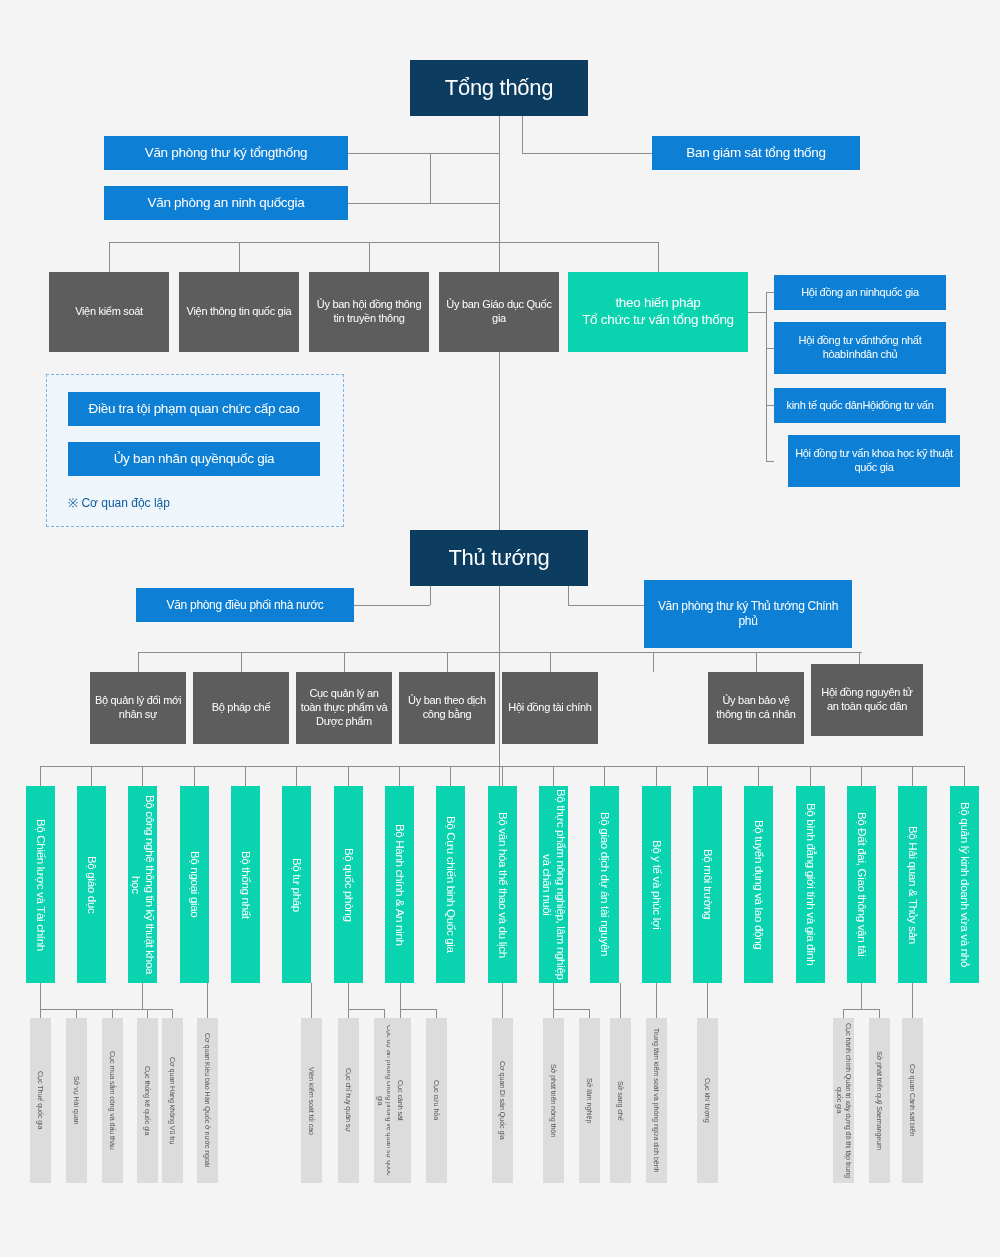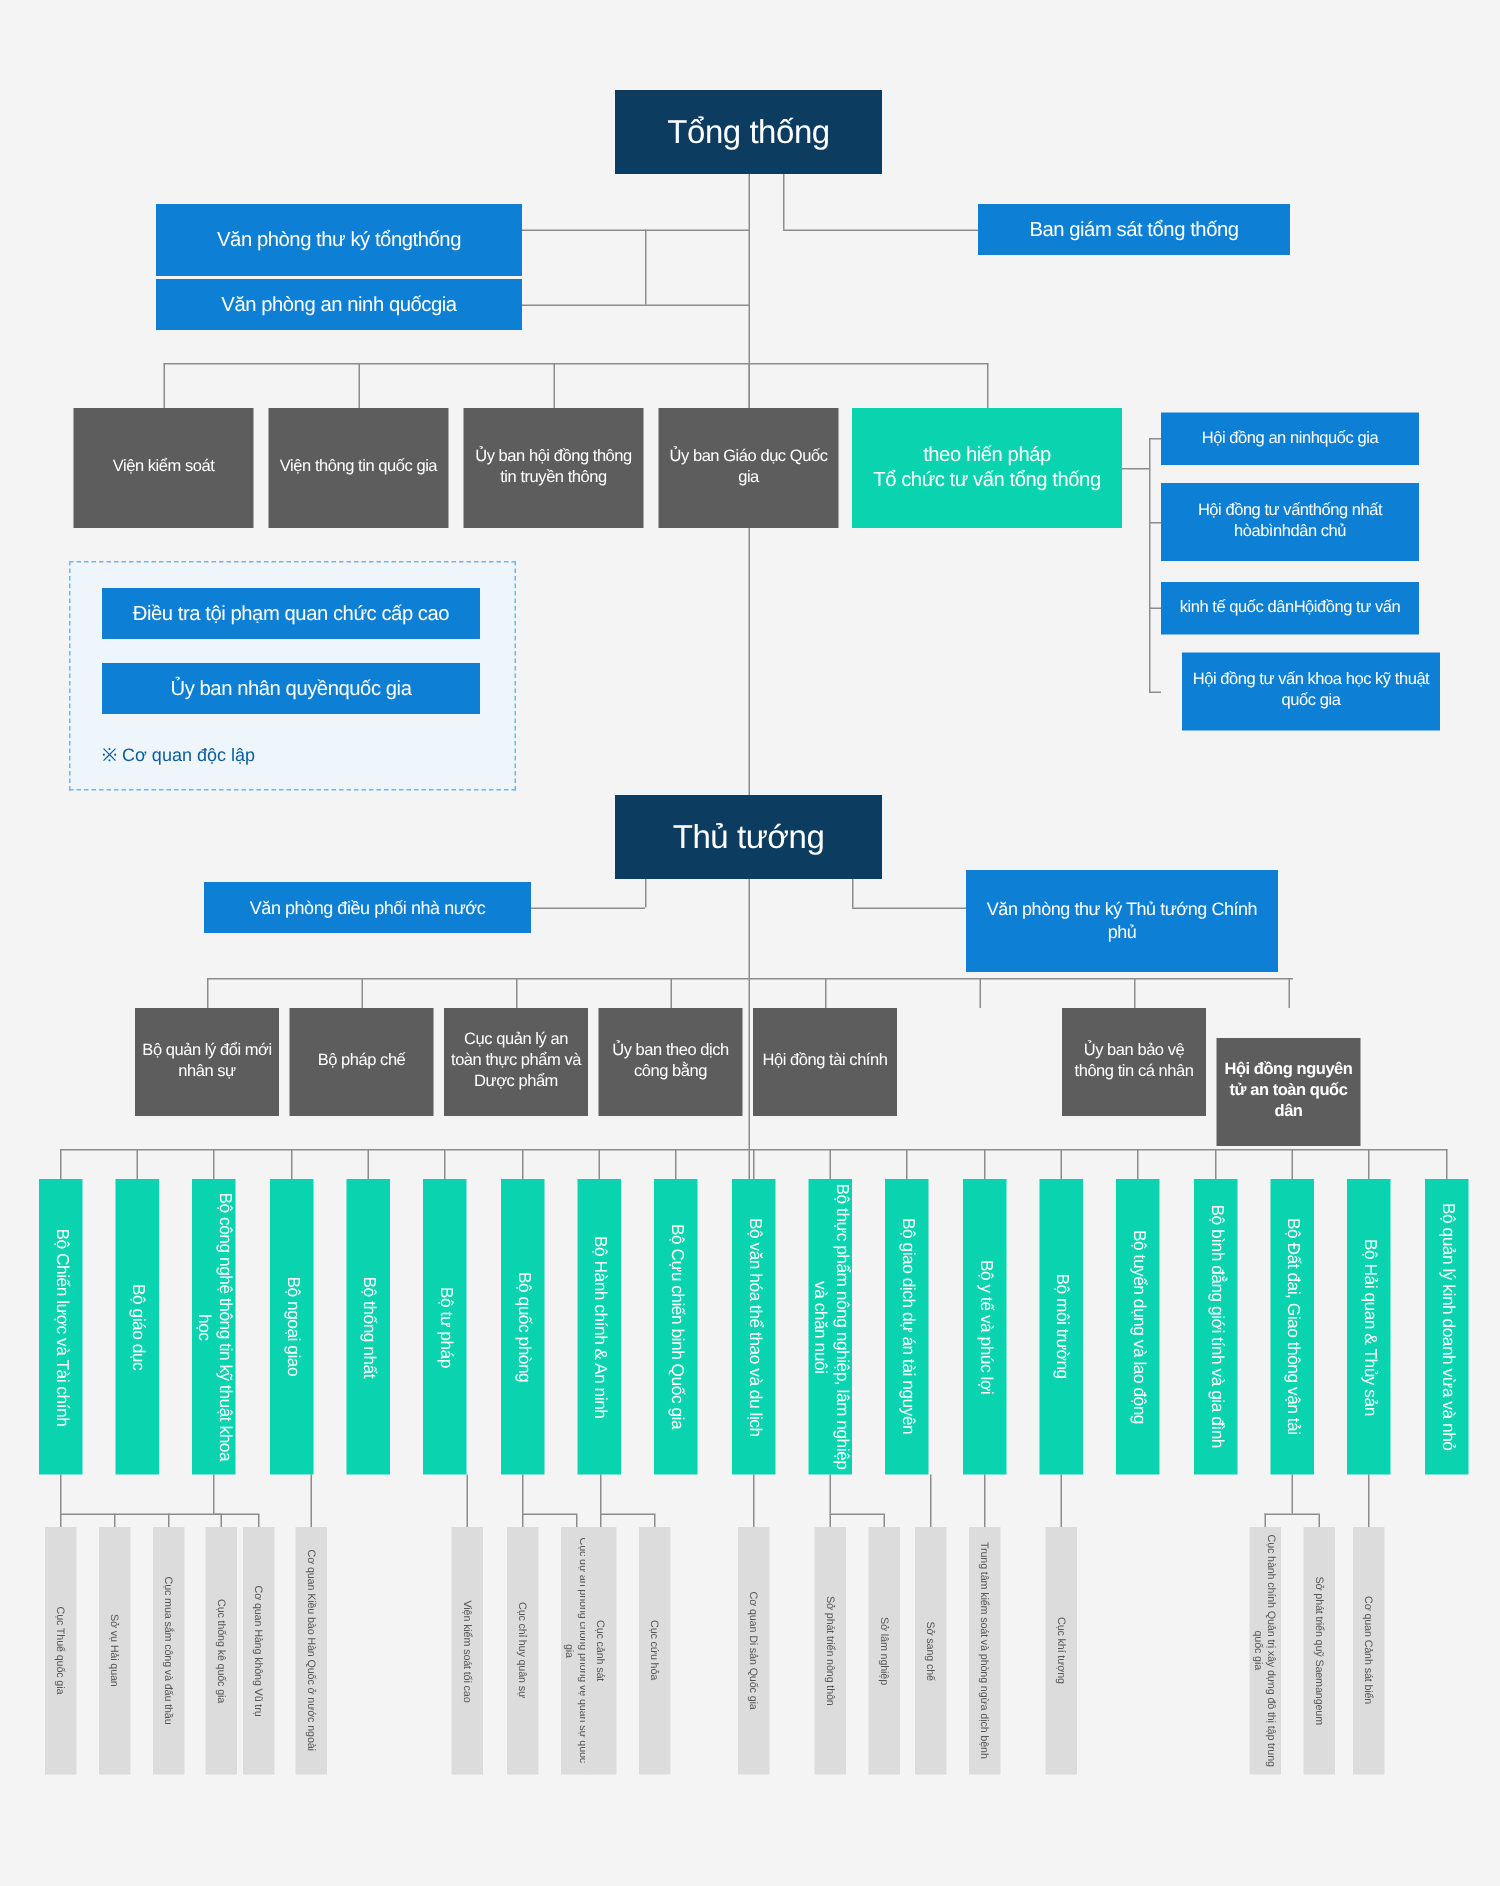--- a/index.html
+++ b/index.html
@@ -61,21 +61,21 @@
 </style>
 </head>
 <body>
 
 <div id="stage">
 
   <div class="box navy head" style="left:410px; top:60px; width:178px; height:56px;">Tổng thống</div>
 
   <div class="ln lnv" style="left:499px; top:116px; height:420px;"></div>
 
-  <div class="box blue b14" style="left:104px; top:136px; width:244px; height:48px;">Văn phòng thư ký tổngthống</div>
+  <div class="box blue b14" style="left:104px; top:136px; width:244px; height:34px;">Văn phòng thư ký tổngthống</div>
   <div class="box blue b14" style="left:104px; top:186px; width:244px; height:34px;">Văn phòng an ninh quốcgia</div>
 
   <div class="ln lnh" style="left:348px; top:153px; width:152px;"></div>
   <div class="ln lnh" style="left:348px; top:203px; width:152px;"></div>
   <div class="ln lnv" style="left:430px; top:153px; height:50px;"></div>
 
   <div class="box blue b14" style="left:652px; top:136px; width:208px; height:34px;">Ban giám sát tổng thống</div>
   <div class="ln lnh" style="left:522px; top:153px; width:130px;"></div>
   <div class="ln lnv" style="left:522px; top:116px; height:37px;"></div>
 
@@ -136,21 +136,21 @@
   <div class="ln lnv" style="left:653px; top:652px; height:20px;"></div>
   <div class="ln lnv" style="left:756px; top:652px; height:20px;"></div>
   <div class="ln lnv" style="left:859px; top:652px; height:20px;"></div>
 
   <div class="box gray b11" style="left:90px; top:672px; width:96px; height:72px;">Bộ quản lý đổi mới nhân sự</div>
   <div class="box gray b11" style="left:193px; top:672px; width:96px; height:72px;">Bộ pháp chế</div>
   <div class="box gray b11" style="left:296px; top:672px; width:96px; height:72px;">Cục quản lý an toàn thực phẩm và Dược phẩm</div>
   <div class="box gray b11" style="left:399px; top:672px; width:96px; height:72px;">Ủy ban theo dịch công bằng</div>
   <div class="box gray b11" style="left:502px; top:672px; width:96px; height:72px;">Hội đồng tài chính</div>
   <div class="box gray b11" style="left:708px; top:672px; width:96px; height:72px;">Ủy ban bảo vệ thông tin cá nhân</div>
-  <div class="box gray b11" style="left:811px; top:692px; width:96px; height:72px;font-weight:bold;">Hội đồng nguyên tử an toàn quốc dân</div>
+  <div class="box gray b11" style="left:811px; top:664px; width:112px; height:72px;">Hội đồng nguyên tử an toàn quốc dân</div>
 
   <div class="ln lnh" style="left:40px; top:766px; width:925px;"></div>
 
   <div class="ln lnv" style="left:40px;  top:766px; height:20px;"></div>
   <div class="ln lnv" style="left:91px;  top:766px; height:20px;"></div>
   <div class="ln lnv" style="left:142px; top:766px; height:20px;"></div>
   <div class="ln lnv" style="left:194px; top:766px; height:20px;"></div>
   <div class="ln lnv" style="left:245px; top:766px; height:20px;"></div>
   <div class="ln lnv" style="left:296px; top:766px; height:20px;"></div>
   <div class="ln lnv" style="left:348px; top:766px; height:20px;"></div>

